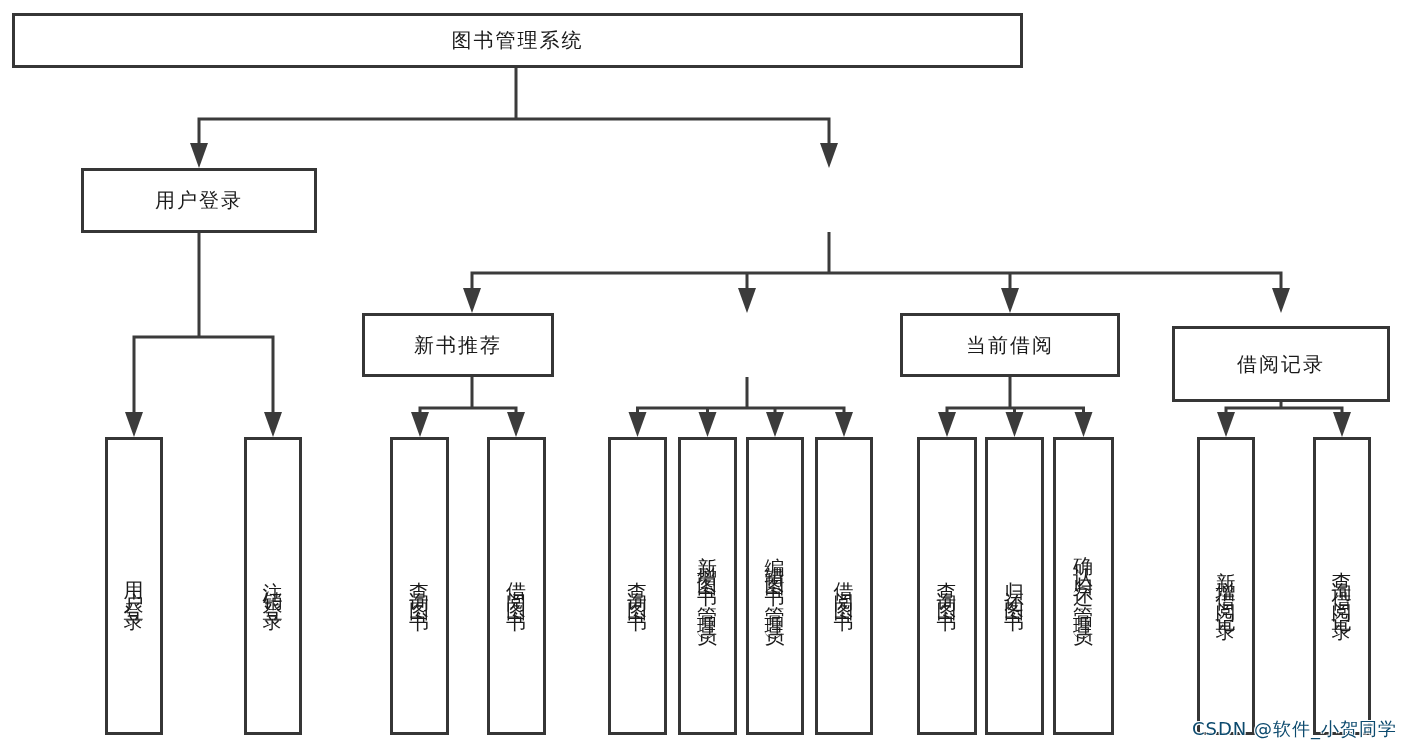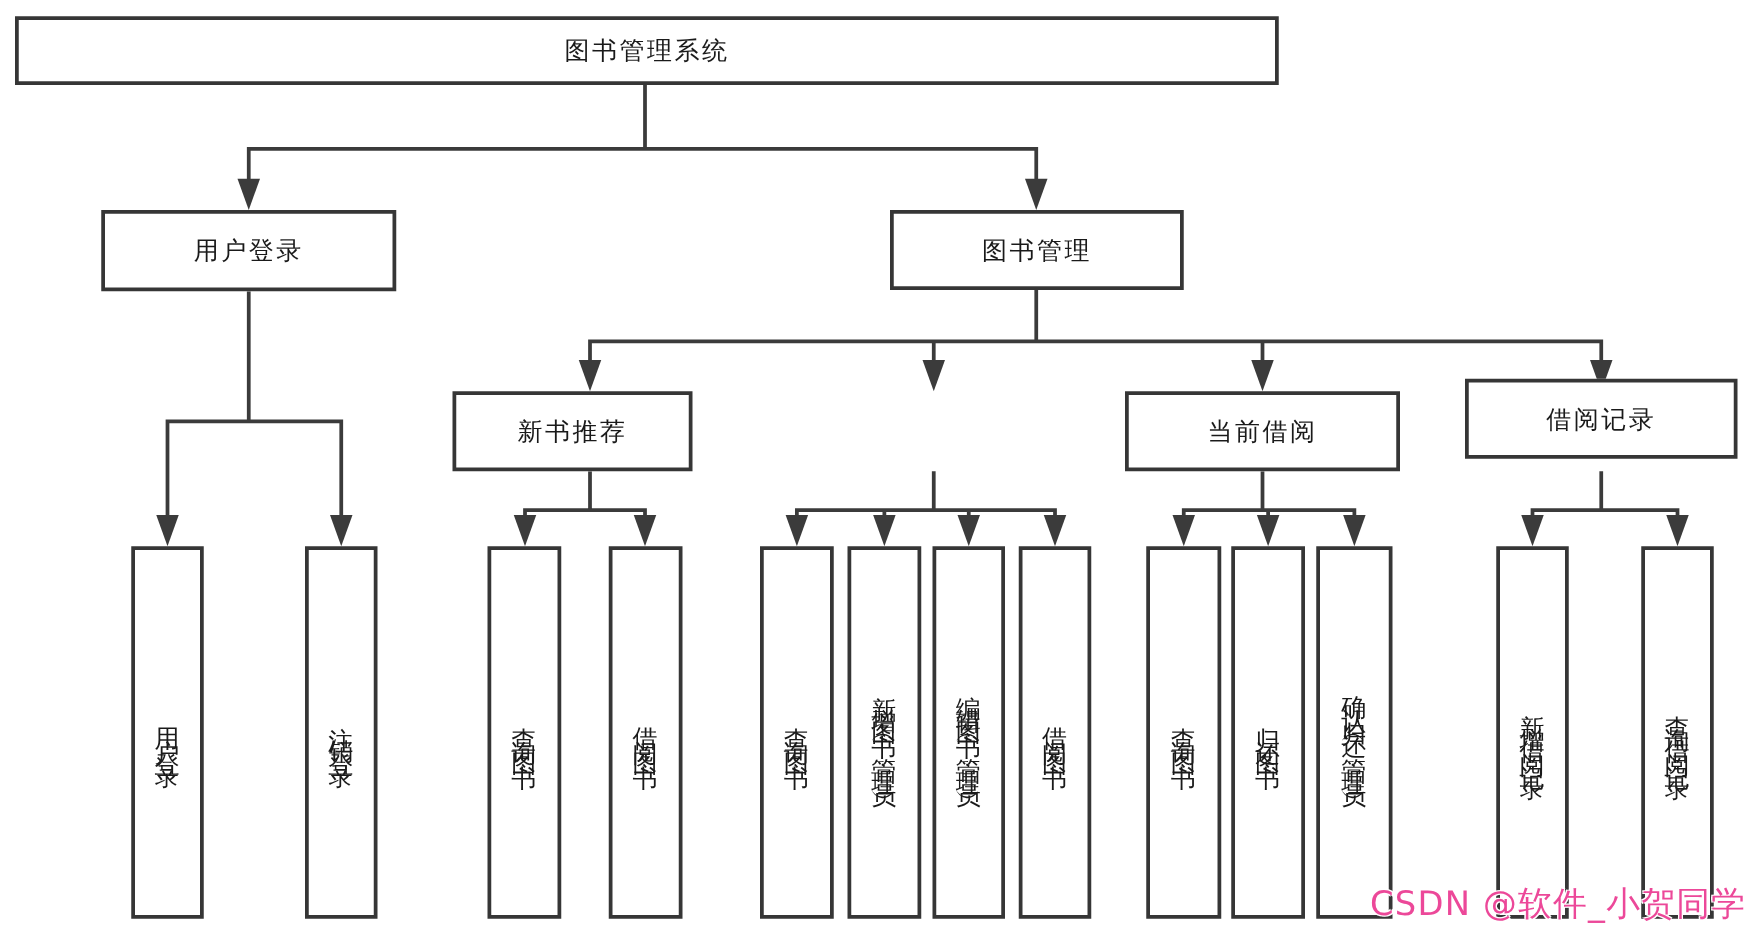--- a/index.html
+++ b/index.html
@@ -46,23 +46,23 @@
     text-orientation: mixed;
     font-size: 20px;
     letter-spacing: 10px;
     line-height: 1;
     color: #1a1a1a;
   }
   .watermark {
     position: absolute;
     right: 8px;
     bottom: 6px;
-    font-size: 27px;
+    font-size: 18px;
     letter-spacing: 1px;
-    color: #ec4899;
+    color: #0c4a6e;
     text-shadow: 1px 1px 0 #ffffff, -1px -1px 0 #ffffff, 1px -1px 0 #ffffff, -1px 1px 0 #ffffff;
     white-space: nowrap;
     z-index: 5;
   }
 </style>
 </head>
 <body>
 
 <div class="canvas">
 
@@ -103,38 +103,35 @@
     <polygon class="ah" points="1333,412 1351,412 1342,437"></polygon>
   </svg>
 
   <div class="box h" style="left:12px;top:13px;width:1011px;height:55px">
     <span class="lbl">图书管理系统</span>
   </div>
 
   <div class="box h" style="left:81px;top:168px;width:236px;height:65px">
     <span class="lbl">用户登录</span>
   </div>
-  <div class="box h" style="left:712px;top:168px;width:235px;height:64px">
-    <span class="lbl">图书管理</span>
-  </div>
 
   <div class="box v" style="left:105px;top:437px;width:58px;height:298px">
     <span class="vlbl">用户登录</span>
   </div>
   <div class="box v" style="left:244px;top:437px;width:58px;height:298px">
     <span class="vlbl">注销登录</span>
   </div>
 
   <div class="box h" style="left:362px;top:313px;width:192px;height:64px">
     <span class="lbl">新书推荐</span>
   </div>
   <div class="box h" style="left:900px;top:313px;width:220px;height:64px">
     <span class="lbl">当前借阅</span>
   </div>
-  <div class="box h" style="left:1172px;top:303px;width:218px;height:64px">
+  <div class="box h" style="left:1172px;top:326px;width:218px;height:76px">
     <span class="lbl">借阅记录</span>
   </div>
 
   <div class="box v" style="left:390px;top:437px;width:59px;height:298px">
     <span class="vlbl">查询图书</span>
   </div>
   <div class="box v" style="left:487px;top:437px;width:59px;height:298px">
     <span class="vlbl">借阅图书</span>
   </div>
 

